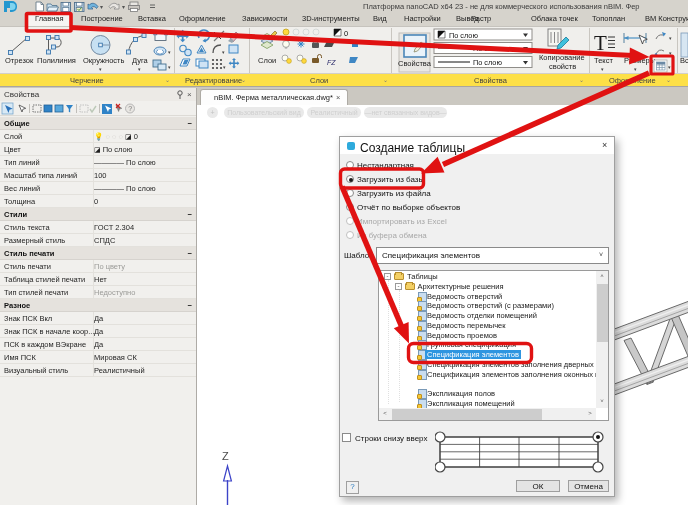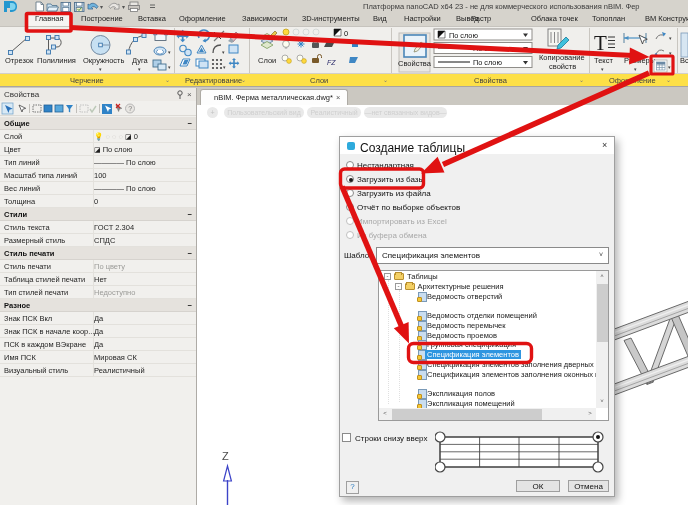--- a/index.html
+++ b/index.html
@@ -521,20 +521,23 @@
       <div class="abs" style="left:19.5px;top:19px;width:0;height:112px;border-left:1px dotted #e0e0e0;"></div>
       <div class="abs" style="left:5px;top:1.5px;width:7px;height:7px;border:1px solid #999;background:#fff;font-size:6px;line-height:5px;text-align:center;color:#333;">-</div>
       <div class="fold" style="left:15px;top:2px;"></div>
       <div class="trow" style="left:28px;top:1px;">Таблицы</div>
       <div class="abs" style="left:16px;top:11.5px;width:7px;height:7px;border:1px solid #999;background:#fff;font-size:6px;line-height:5px;text-align:center;color:#333;">-</div>
       <div class="fold" style="left:26px;top:12px;"></div>
       <div class="trow" style="left:38.5px;top:10.8px;">Архитектурные решения</div>
       <div class="titem" style="top:20px;">
           <span>Ведомость отверстий</span>
         </div>
+      <div class="titem" style="top:29.75px;">
+          <span>Ведомость отверстий (с размерами)</span>
+        </div>
       <div class="titem" style="top:39.5px;">
           <span>Ведомость отделки помещений</span>
         </div>
       <div class="titem" style="top:59px;">
           <span>Ведомость проемов</span>
         </div>
       <div class="titem" style="top:49.25px;">
           <span>Ведомость перемычек</span>
         </div>
       <div class="titem" style="top:68.75px;">

